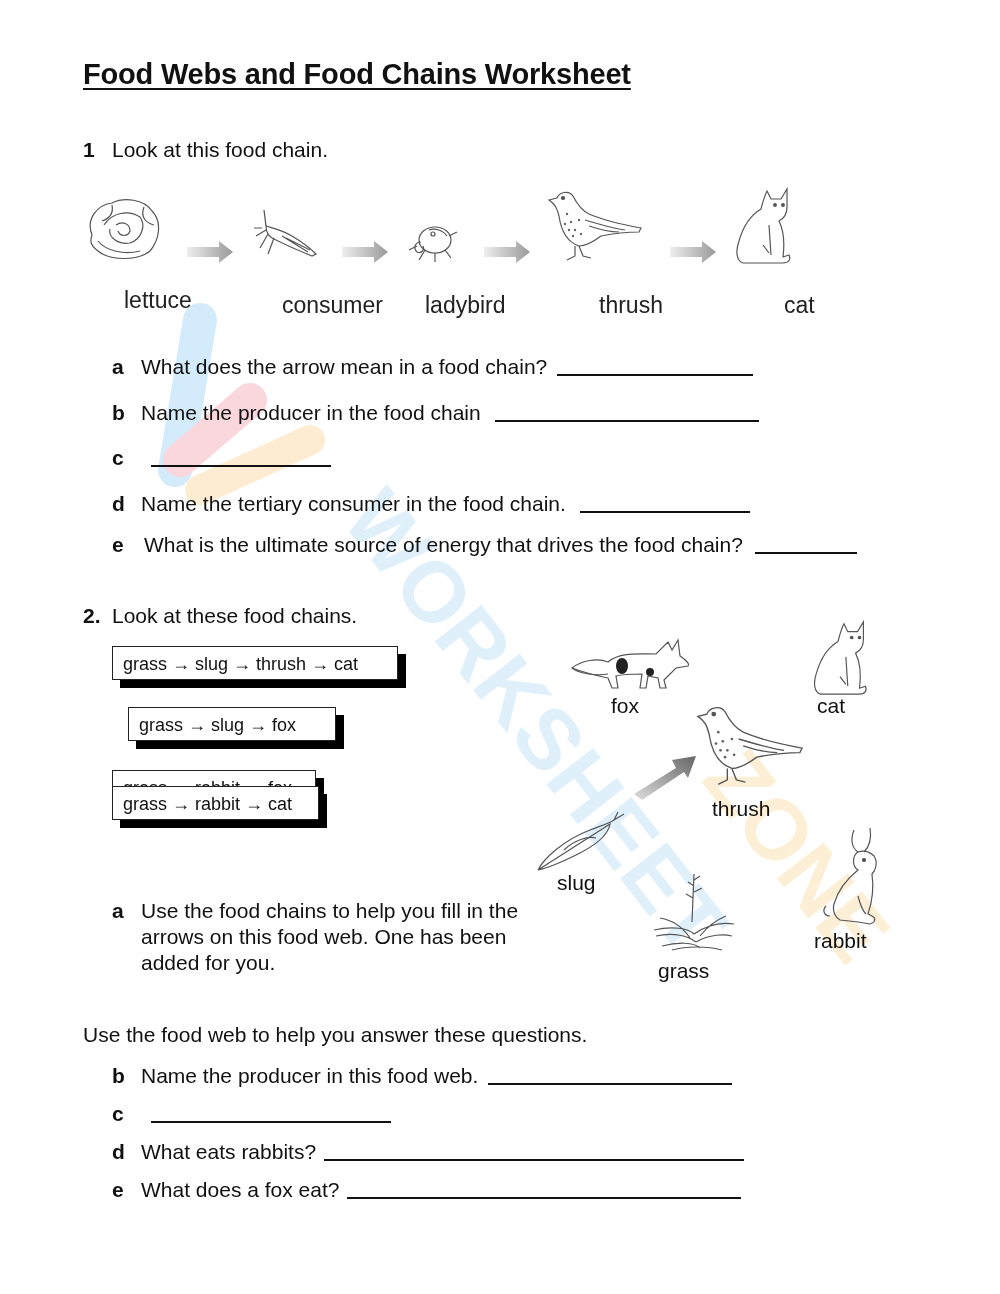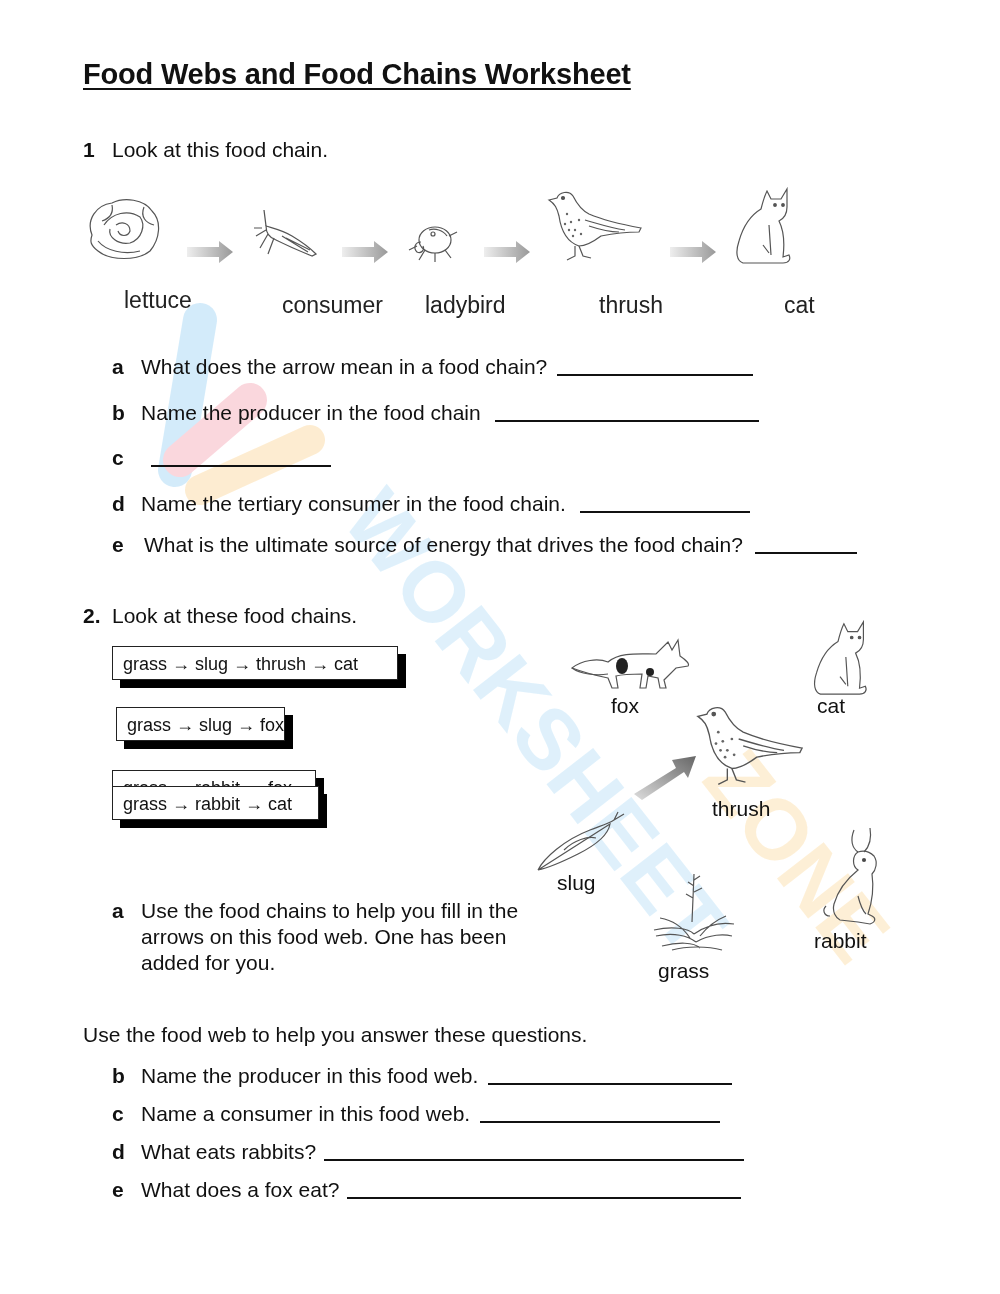--- a/index.html
+++ b/index.html
@@ -152,21 +152,21 @@
   <span class="letter" style="width:32px">e</span>
   <span>What is the ultimate source of energy that drives the food chain?</span>
   <span class="blank" style="width:102px;margin-left:12px"></span>
 </div>
 
 <div class="abs qhead" style="left:83px;top:604px">
   <span class="num">2.</span><span>Look at these food chains.</span>
 </div>
 
 <div class="abs chainbox" style="left:112px;top:646px;width:286px">grass → slug → thrush → cat</div>
-<div class="abs chainbox" style="left:116px;top:707px;width:169px">grass → slug → fox</div>
+<div class="abs chainbox" style="left:128px;top:707px;width:208px">grass → slug → fox</div>
 <div class="abs chainbox" style="left:112px;top:770px;width:204px">grass → rabbit → fox</div>
 <div class="abs chainbox" style="left:112px;top:786px;width:207px">grass → rabbit → cat</div>
 
 <svg class="abs" style="left:568px;top:630px" width="130" height="62" viewBox="0 0 130 62">
   <g class="pic" stroke-width="1.4">
     <path d="M4 38 C14 30 30 28 40 32 C52 22 70 24 88 24 L100 12 L104 20 L110 10 L112 26 C118 30 122 34 120 36 L108 38 C104 42 100 46 96 50 L98 58 L92 58 L90 48 L80 46 L78 58 L72 58 L74 44 C64 44 56 44 48 46 L50 58 L44 58 L40 48 C30 46 20 44 4 38Z"></path>
     <path d="M4 38 C12 44 28 46 40 44"></path>
   </g>
   <ellipse cx="54" cy="36" rx="6" ry="8" fill="#222"></ellipse>
   <ellipse cx="82" cy="42" rx="4" ry="4" fill="#222"></ellipse>
@@ -242,21 +242,20 @@
 
 <div class="abs qhead" style="left:83px;top:1023px">Use the food web to help you answer these questions.</div>
 
 <div class="abs qline" style="left:112px;top:1064px">
   <span class="letter">b</span>
   <span>Name the producer in this food web.</span>
   <span class="blank" style="width:244px"></span>
 </div>
 <div class="abs qline" style="left:112px;top:1102px">
   <span class="letter">c</span>
-  <span>Name a consumer in this food web.</span>
   <span class="blank" style="width:240px"></span>
 </div>
 <div class="abs qline" style="left:112px;top:1140px">
   <span class="letter">d</span>
   <span>What eats rabbits?</span>
   <span class="blank" style="width:420px;margin-left:8px"></span>
 </div>
 <div class="abs qline" style="left:112px;top:1178px">
   <span class="letter">e</span>
   <span>What does a fox eat?</span>

